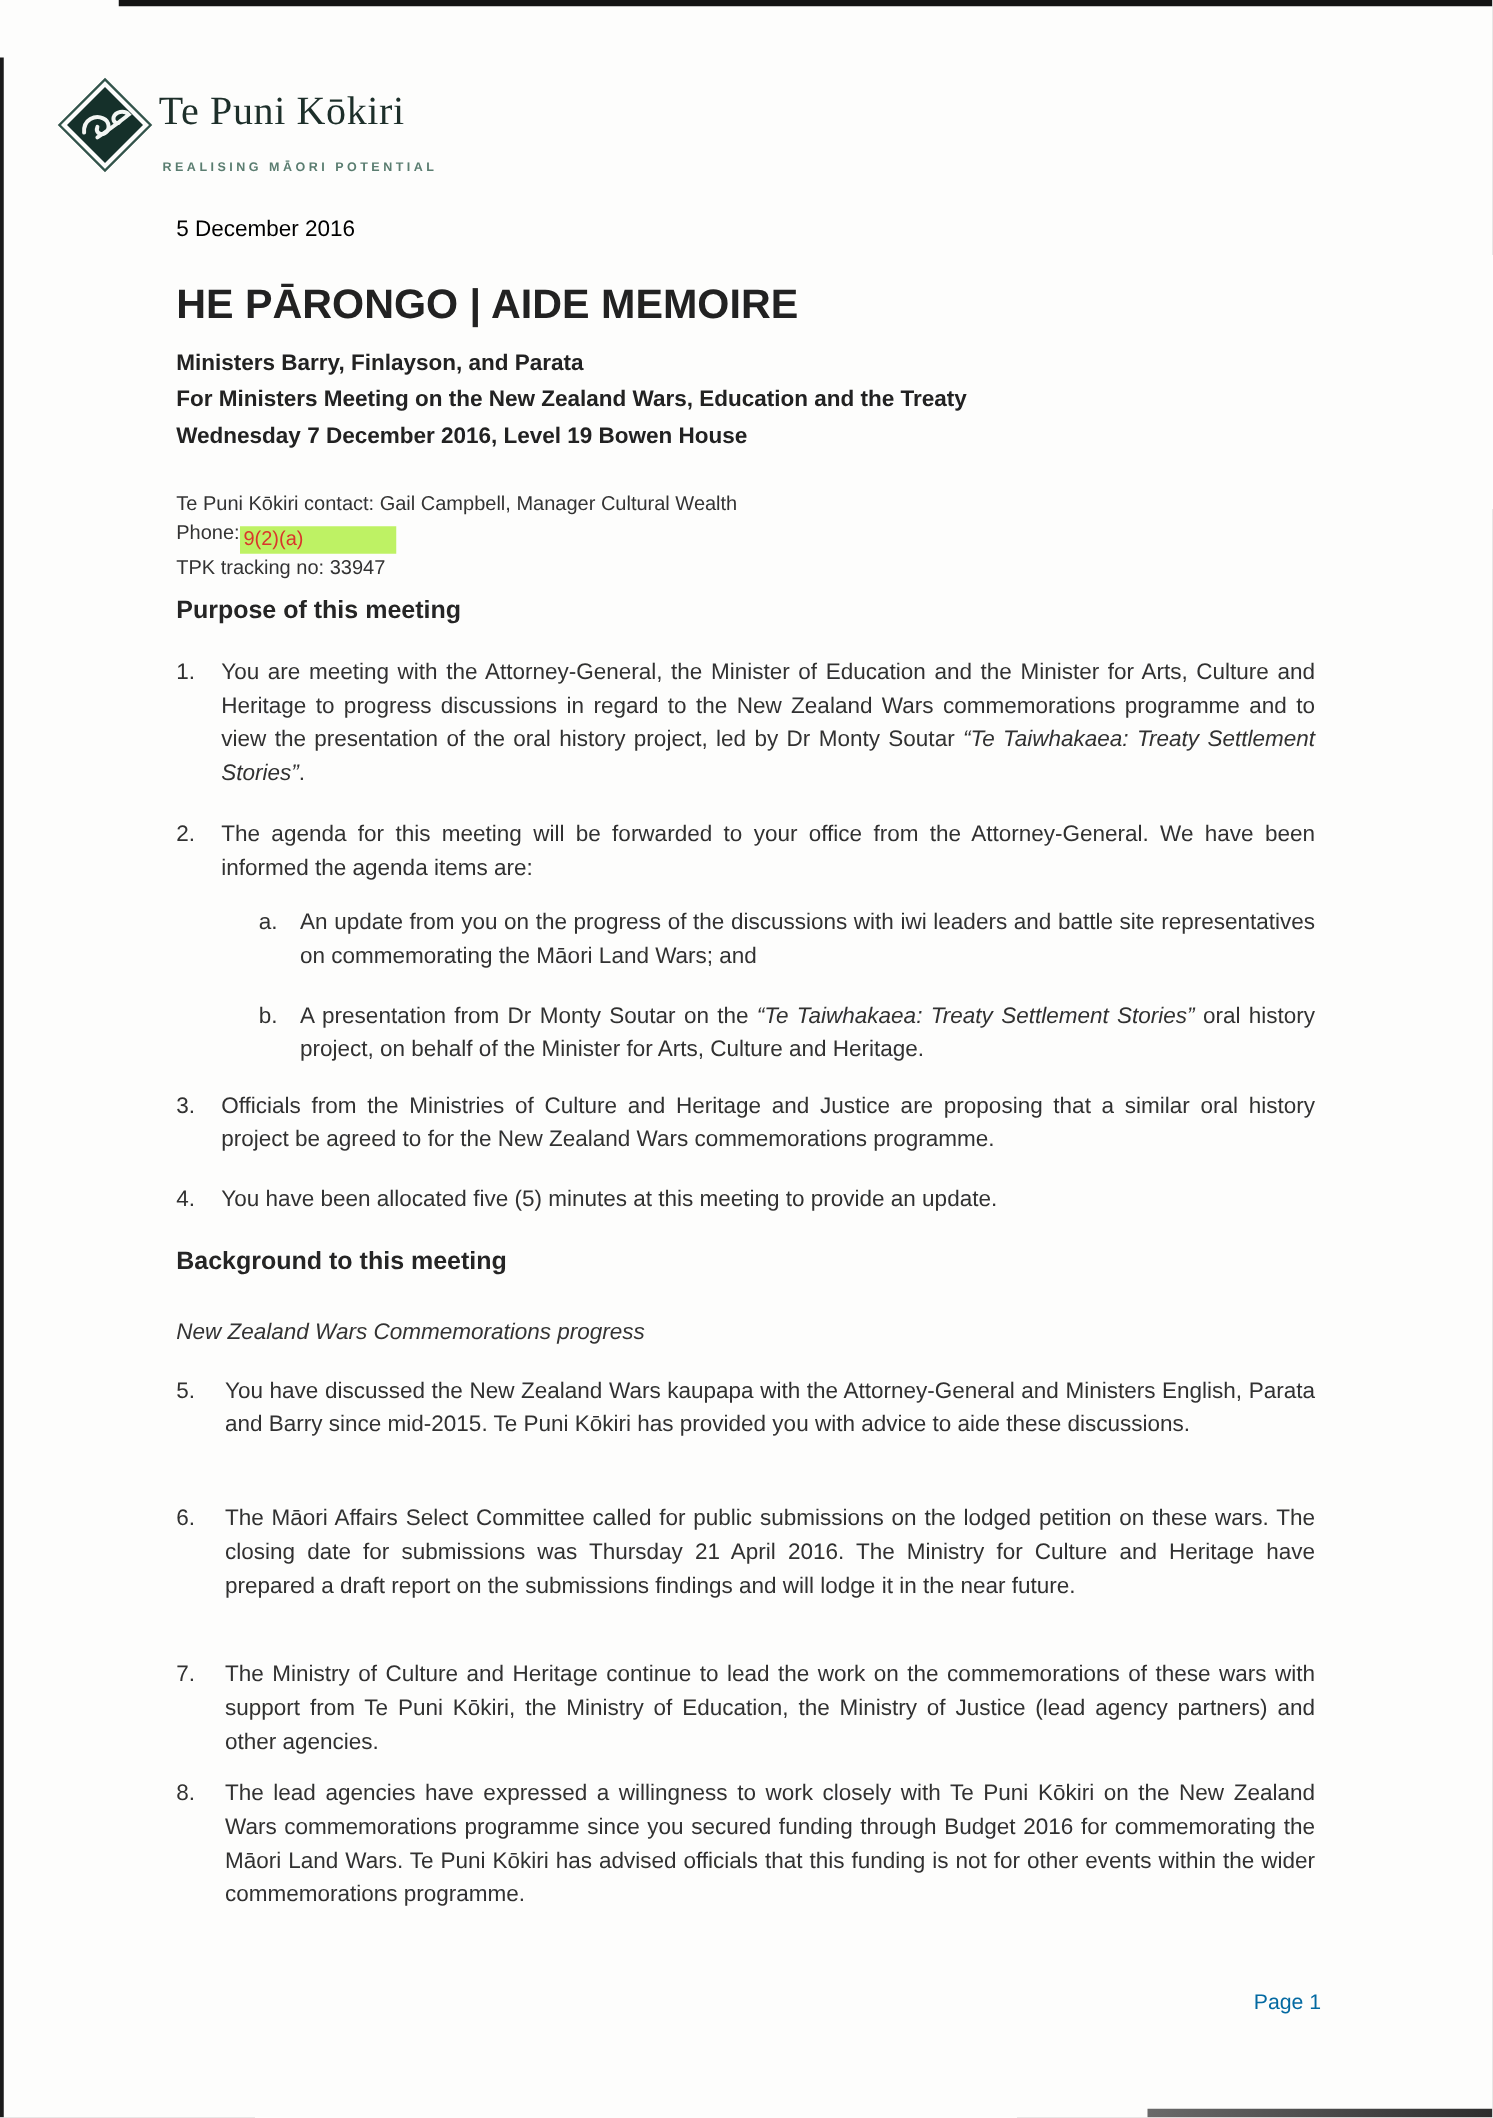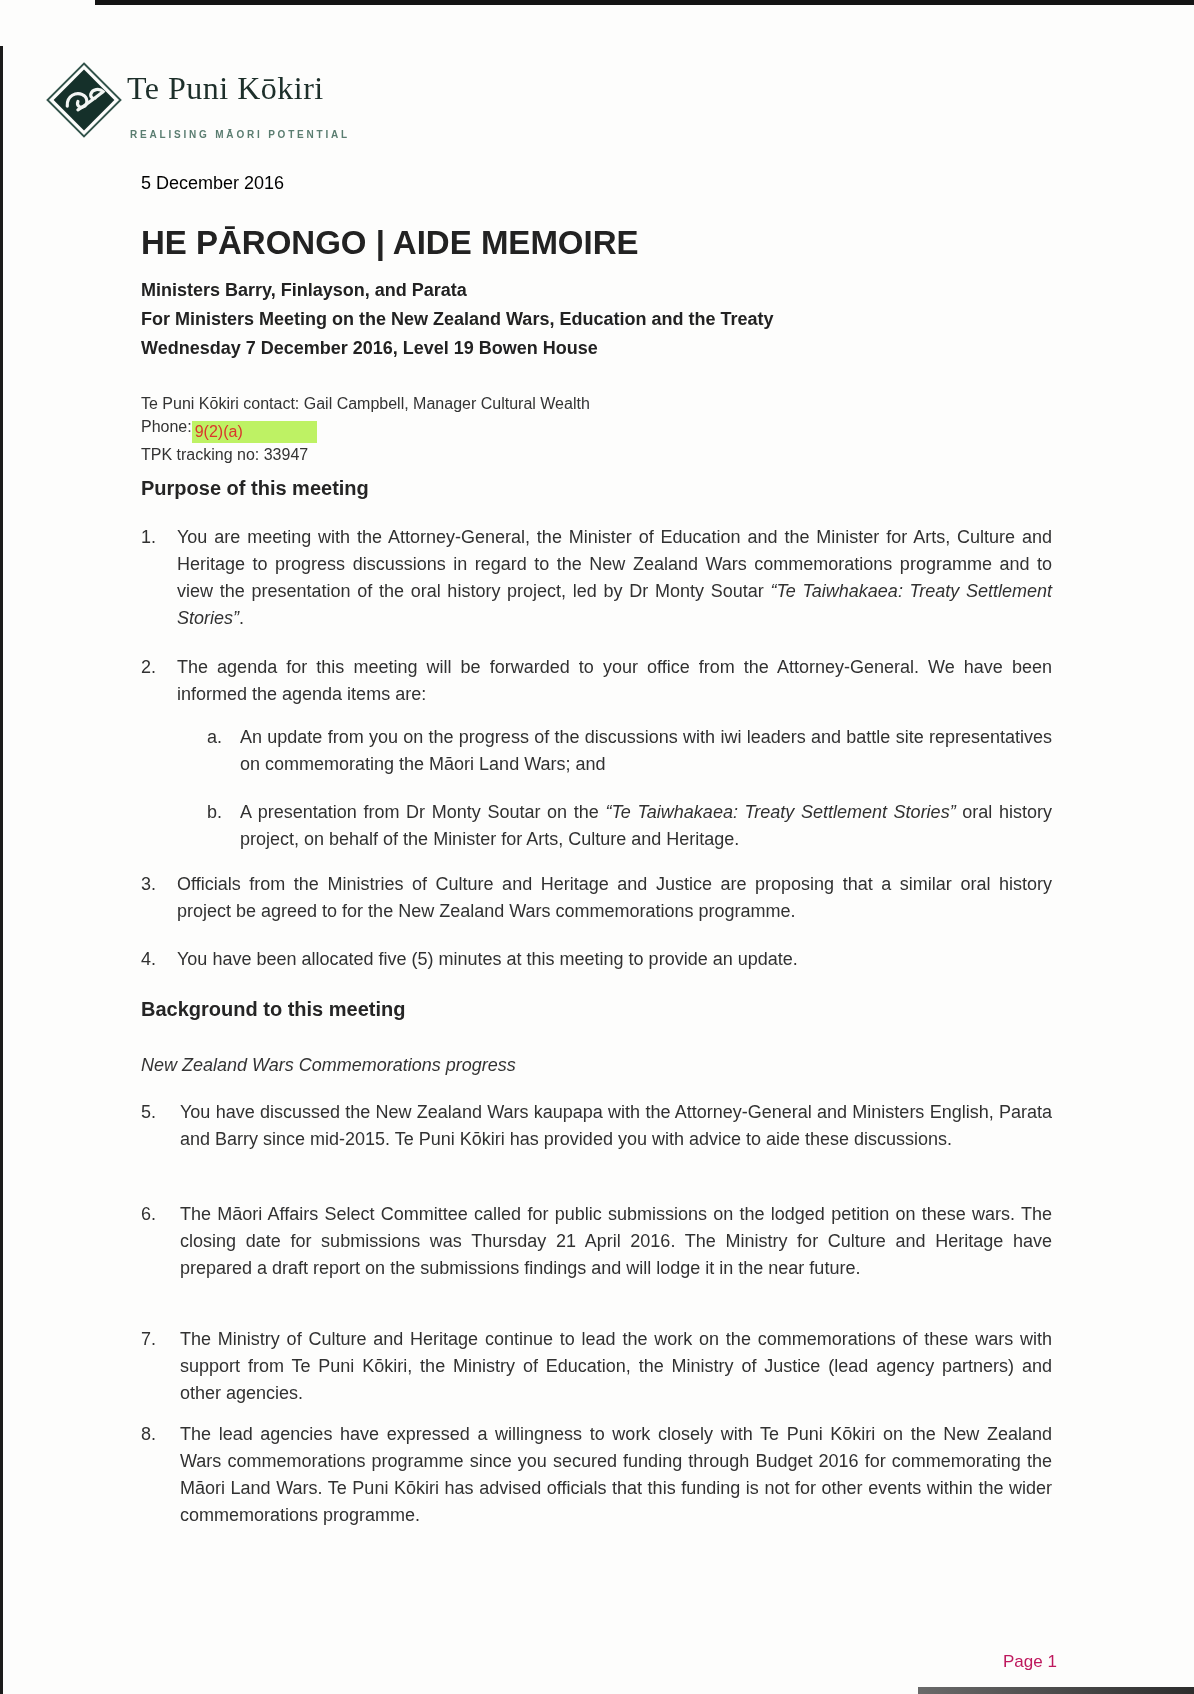--- a/index.html
+++ b/index.html
@@ -35,21 +35,21 @@
   .subheading { position:absolute; left:141px; font-size:18px; font-style:italic; color:#333; }
 
   .item { position:absolute; left:141px; width:911px; box-sizing:border-box; padding-left:36px;
           font-size:18px; line-height:27px; color:#313131; }
   .item .item-text { text-align:justify; }
   .item .num { position:absolute; left:0; top:0; }
   .sub  { left:207px; width:845px; padding-left:33px; }
   .b-item { padding-left:39px; }
   .it { font-style:italic; }
 
-  .page-footer { position:absolute; left:1003px; top:1652px; font-size:17px; color:#be185d; }
+  .page-footer { position:absolute; left:1003px; top:1592px; font-size:17px; color:#0369a1; }
 </style>
 </head>
 <body>
 
 <div class="page">
 
   <div class="top-bar"></div>
   <div class="left-line"></div>
   <div class="bottom-bar"></div>
 

